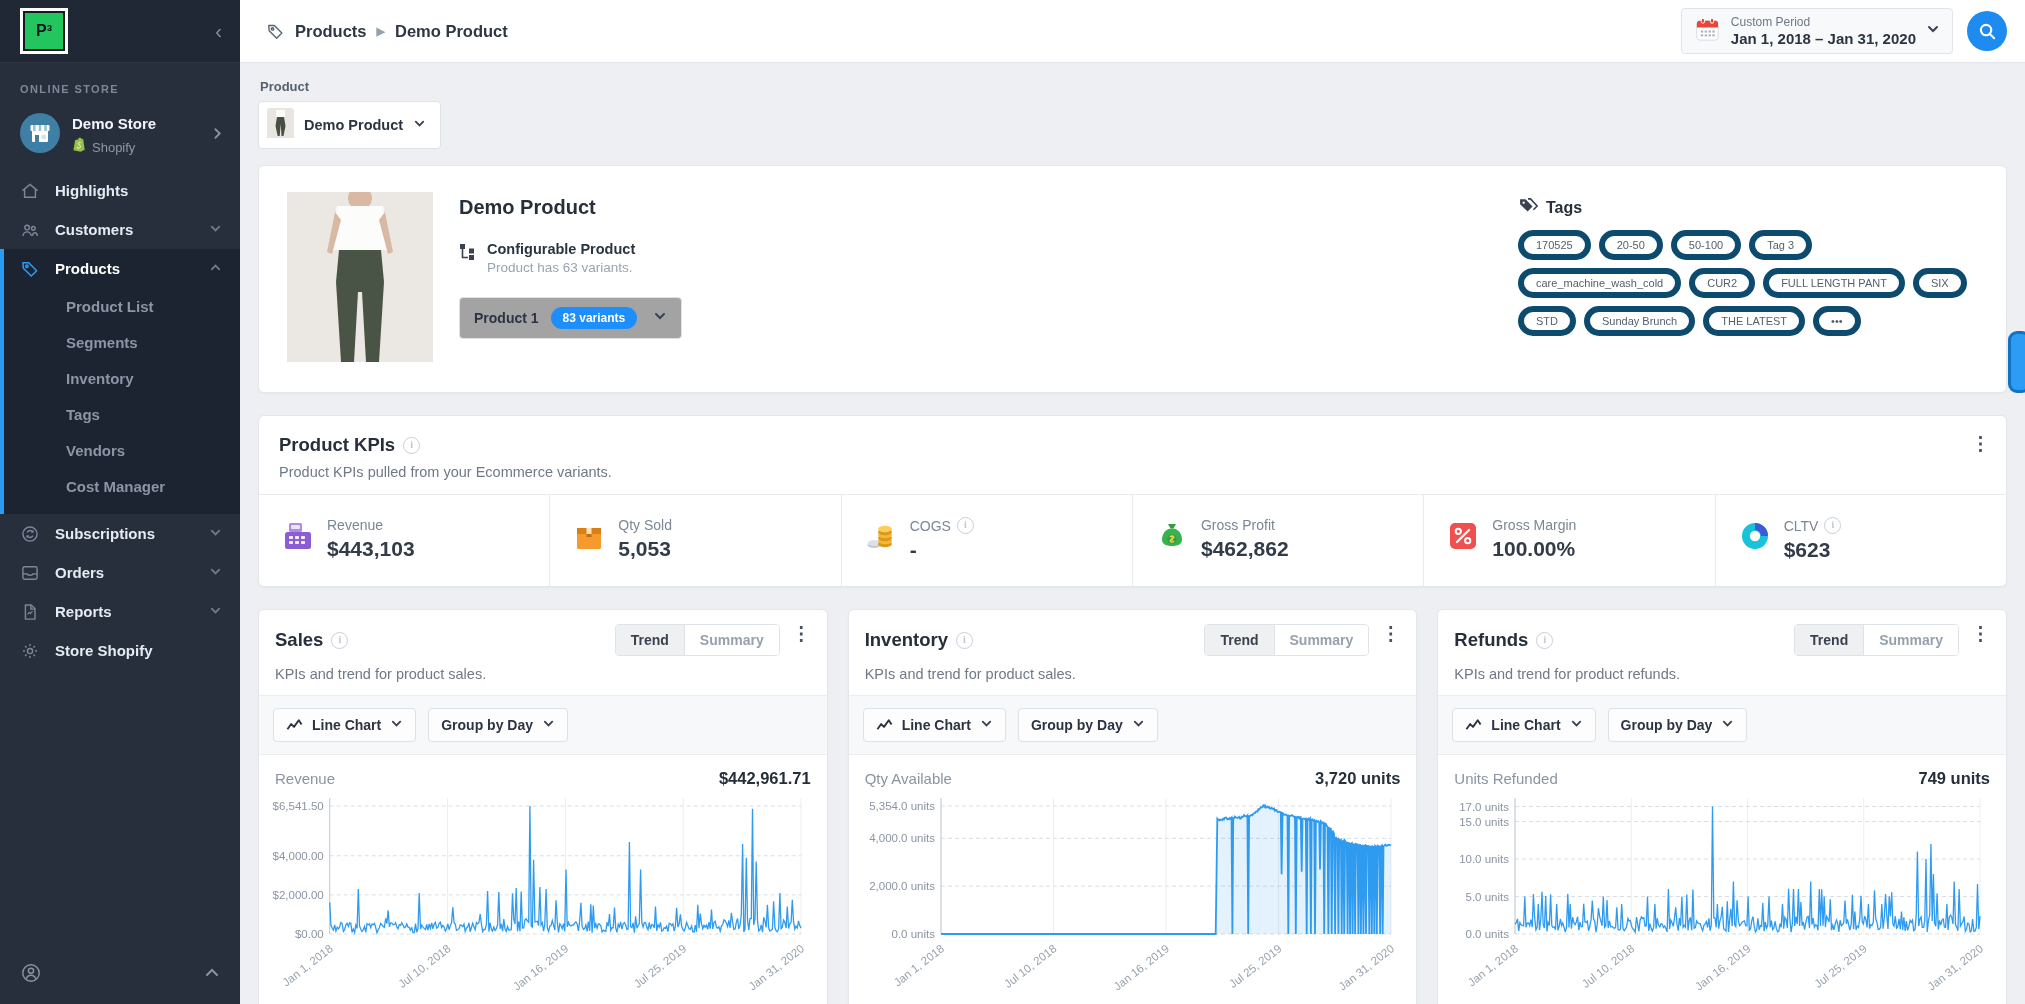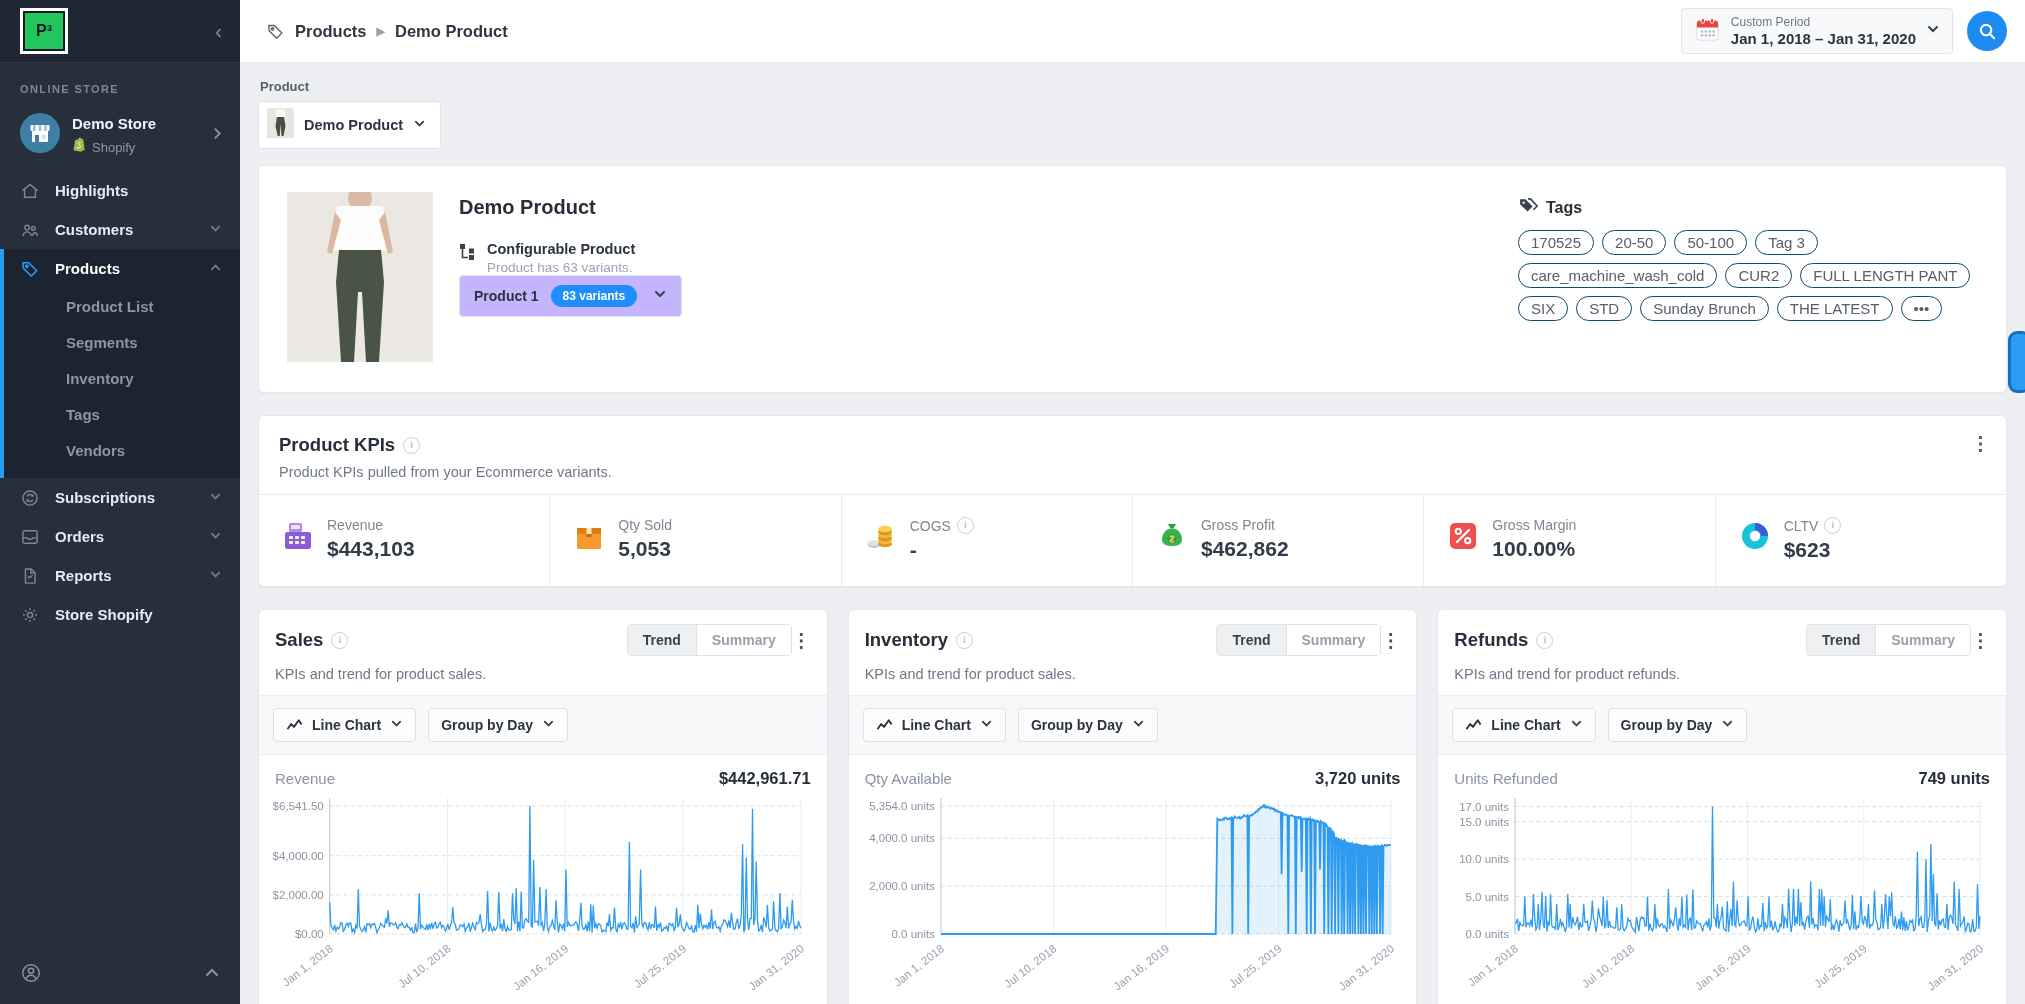--- a/index.html
+++ b/index.html
@@ -54,28 +54,28 @@
                padding:6px 14px 6px 8px;cursor:pointer;margin-bottom:16px}
   .prod-select .txt{font-size:14.5px;font-weight:bold;color:#2b3442}
   .thumb{border-radius:3px;overflow:hidden;display:block}
 
   
   .product-card{display:flex;gap:26px;padding:26px 28px;margin-bottom:22px}
   .p-title{font-size:20px;font-weight:bold;color:#262f3a;margin:4px 0 22px}
   .type-row{display:flex;gap:10px;align-items:flex-start}
   .type-name{font-size:14.5px;font-weight:bold;color:#2b3442}
   .type-sub{font-size:13.5px;color:#9aa4b2;margin-top:3px}
-  .variant-btn{display:inline-flex;align-items:center;gap:12px;border:1px solid #dfe3e8;border-radius:4px;background:#c4b5fd;
-               padding:9px 14px;cursor:pointer}
+  .variant-btn{display:inline-flex;align-items:center;gap:12px;border:1px solid #dfe3e8;border-radius:4px;background:#a3a3a3;
+               padding:9px 14px;margin-top:22px;cursor:pointer}
   .variant-btn .vl{font-size:14px;font-weight:bold;color:#2b3442}
   .badge{background:#1e8ffa;color:#fff;font-size:12px;font-weight:bold;border-radius:999px;padding:4px 12px}
   .tags-block{margin-left:auto;width:460px;padding-top:4px}
   .tags-title{display:flex;align-items:center;gap:8px;font-size:16px;font-weight:bold;color:#262f3a;margin-bottom:10px}
   .tag-list{display:flex;flex-wrap:wrap;gap:8px}
-  .tag-pill{border:1px solid #0c4a6e;border-radius:999px;padding:3px 12px;font-size:15px;color:#55606c;white-space:nowrap}
+  .tag-pill{border:6px solid #0c4a6e;border-radius:999px;padding:3px 12px;font-size:11px;color:#55606c;white-space:nowrap}
 
   
   .kpi-card{margin-bottom:22px}
   .k-head{padding:18px 20px 14px;position:relative}
   .k-title-row{display:flex;align-items:center;gap:8px}
   .c-title{font-size:18.5px;font-weight:bold;color:#262f3a}
   .k-sub{font-size:14.5px;color:#6f7988;margin-top:8px}
   .kebab{color:#4a5260;font-size:19px;line-height:1;letter-spacing:0;cursor:pointer;font-weight:bold}
   .k-head .kebab{position:absolute;right:16px;top:18px}
   .kpi-row{display:flex;border-top:1px solid #e8eaee}
@@ -86,21 +86,21 @@
   .kpi-value{font-size:21px;font-weight:bold;color:#323b48;margin-top:4px}
 
   .info-dot{display:inline-block;width:15px;height:15px;border:1.4px solid #c8cfd8;border-radius:50%;
             color:#bfc7d1;font-size:10px;line-height:13px;text-align:center;font-weight:bold;font-family:"Liberation Serif",serif}
 
   
   .charts-row{display:flex;gap:20px;margin-bottom:20px}
   .chart-card{flex:1;min-width:0;display:flex;flex-direction:column}
   .ch-head{display:flex;align-items:center;padding:14px 16px 2px}
   .ch-title{display:flex;align-items:center;gap:8px}
-  .ch-right{margin-left:auto;display:flex;align-items:center;}
+  .ch-right{margin-left:auto;display:flex;gap:12px}
   .toggle{display:flex;border:1px solid #dfe3e8;border-radius:4px;overflow:hidden;font-size:14px;font-weight:bold}
   .toggle .seg{padding:7px 15px;background:#fff;color:#97a1ad;cursor:pointer}
   .toggle .seg.on{background:#eef0f2;color:#39424e}
   .toggle .seg + .seg{border-left:1px solid #dfe3e8}
   .ch-sub{padding:8px 16px 13px;font-size:14.5px;color:#6f7988}
   .ch-tools{display:flex;gap:12px;background:#f7f8fa;border-top:1px solid #ebedf1;border-bottom:1px solid #ebedf1;padding:12px 14px}
   .dropbtn{display:inline-flex;align-items:center;gap:9px;border:1px solid #dde2e8;border-radius:4px;background:#fdfdfe;
            padding:8px 12px;font-size:14px;font-weight:bold;color:#2b3442;cursor:pointer}
   .ch-metrics{display:flex;justify-content:space-between;align-items:baseline;padding:14px 16px 2px}
   .m-label{font-size:15px;color:#8a94a2}
@@ -194,20 +194,21 @@
             <span class="chev"><svg width="13" height="13" viewBox="0 0 14 14" style="transform:rotate(180deg)">
                 <path d="M3 5l4 4 4-4" fill="none" stroke="#6f7a8d" stroke-width="2" stroke-linecap="round"></path>
               </svg></span>
           </div>
           <div class="nav-sub">
             <div class="sub-item">Product List</div>
             <div class="sub-item">Segments</div>
             <div class="sub-item">Inventory</div>
             <div class="sub-item">Tags</div>
             <div class="sub-item">Vendors</div>
+            <div class="sub-item">Cost Manager</div>
           </div>
         </div>
         <div class="nav-group">
           <div class="nav-item">
             <span class="ic">
               <svg width="20" height="20" viewBox="0 0 24 24" fill="none" stroke="currentColor" stroke-width="1.7">
                 <circle cx="12" cy="12" r="8.5"></circle>
                 <path d="M8.5 10a4 4 0 0 1 6.8-.6M15.5 14a4 4 0 0 1-6.8.6"></path>
                 <path d="M15.6 7.5v2.2h-2.2M8.4 16.5v-2.2h2.2" stroke-width="1.4"></path>
               </svg>

